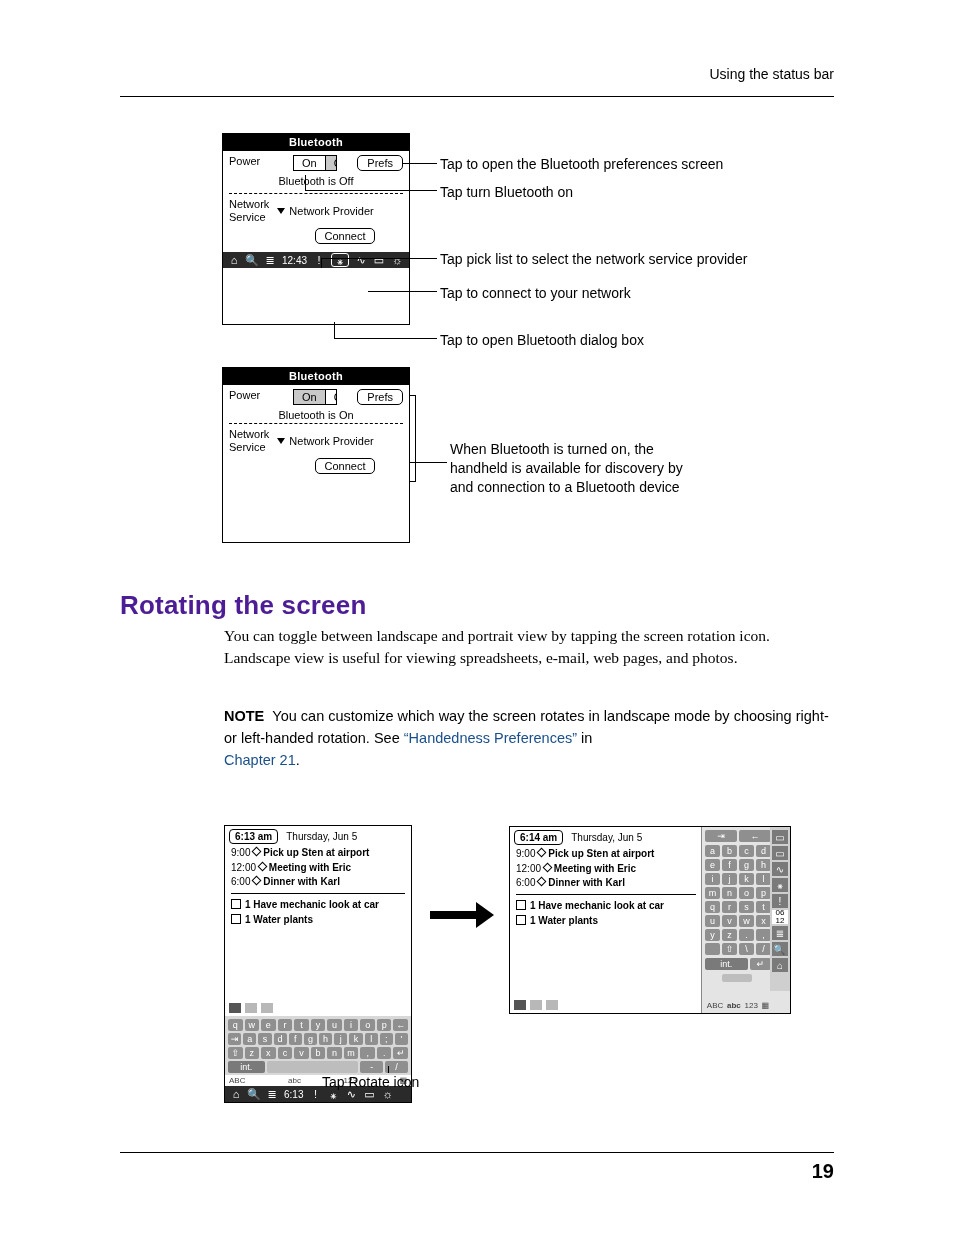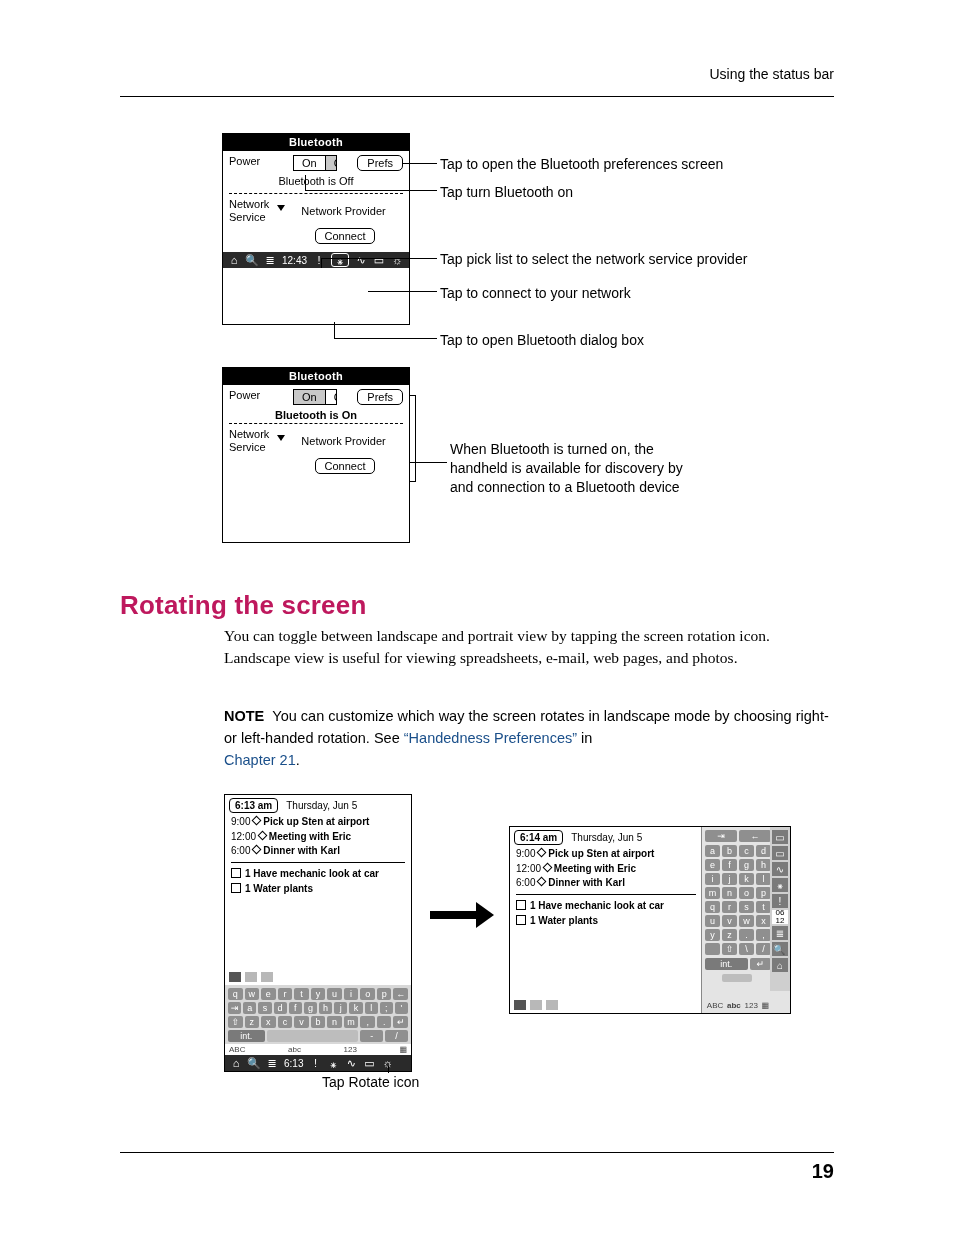--- a/index.html
+++ b/index.html
@@ -98,21 +98,21 @@
     height: 0;
   }
   .bt-net {
     display: flex;
     flex-direction: column;
     padding: 4px 6px 6px 6px;
     gap: 4px;
     position: relative;
   }
   .bt-net .toprow { display: flex; align-items: center; gap: 8px; }
-  .np { display: inline-flex; align-items: flex-start; gap: 16px; }
+  .np { display: inline-flex; align-items: center; gap: 4px; }
   .np .tri {
     width: 0; height: 0;
     border-left: 4px solid transparent;
     border-right: 4px solid transparent;
     border-top: 6px solid #000;
   }
   .btn-center { align-self: center; margin-left: 58px; }
 
   .statusbar {
     background: #2a2a2a;
@@ -162,21 +162,21 @@
     width: 1px;
   }
 
   
   .h2 {
     position: absolute;
     left: 120px;
     top: 590px;
     font-family: "Arial Narrow", Arial, sans-serif;
     font-size: 26px;
-    color: #be185d;
+    color: #4c1d95;
     font-weight: 600;
     letter-spacing: .2px;
   }
   .bodytext {
     position: absolute;
     left: 224px;
     right: 120px;
     font-family: Georgia, "Times New Roman", serif;
     font-size: 15.5px;
     line-height: 1.45;
@@ -368,21 +368,21 @@
 <div class="bt-box" style="top:367px; height:174px;">
   <div class="bt-title">Bluetooth</div>
   <div class="bt-row">
     <span class="bt-label">Power</span>
     <span class="seg">
       <span class="sel">On</span>
       <span>Off</span>
     </span>
     <span class="btn">Prefs</span>
   </div>
-  <div class="bt-status" style="font-weight:bold; padding-bottom:2px;">Bluetooth is On</div>
+  <div class="bt-status" style="font-weight:normal; padding-bottom:2px;">Bluetooth is On</div>
   <hr class="bt-hr">
   <div class="bt-net">
     <div class="toprow">
       <div style="line-height:1.2;">
         <div>Network</div>
         <div>Service</div>
       </div>
       <span class="np">
         <span class="tri"></span>
         <span>Network Provider</span>
@@ -402,21 +402,21 @@
 <div class="leaderv" style="left:415px; top:395px; height:86px;"></div>
 <div class="leader" style="left:409px; top:395px; width:7px;"></div>
 <div class="leader" style="left:409px; top:481px; width:7px;"></div>
 
 <div class="h2">Rotating the screen</div>
 <div class="bodytext" style="top:625px;">You can toggle between landscape and portrait view by tapping the screen rotation icon. Landscape view is useful for viewing spreadsheets, e-mail, web pages, and photos.</div>
 <div class="note" style="top:706px;">
   <b>NOTE</b>&nbsp;&nbsp;<span>You can customize which way the screen rotates in landscape mode by choosing right- or left-handed rotation. See </span><span class="link">“Handedness Preferences”</span><span> in </span><br><span class="link">Chapter 21</span><span>.</span>
 </div>
 
-<div class="pda" style="left:224px; top:794px; width:186px; height:276px;">
+<div class="pda" style="left:224px; top:825px; width:186px; height:276px;">
   <div class="daterow">
     <span class="timebtn">6:13 am</span>
     <span>Thursday, Jun 5</span>
   </div>
   <div class="appt"><span>9:00</span> <span class="diamond"></span><b>Pick up Sten at airport</b></div>
   <div class="appt"><span>12:00</span> <span class="diamond"></span><b>Meeting with Eric</b></div>
   <div class="appt"><span>6:00</span> <span class="diamond"></span><b>Dinner with Karl</b></div>
   <div class="thinrule"></div>
   <div class="todo"><span class="box"></span><b>1  Have mechanic look at car</b></div>
   <div class="todo"><span class="box"></span><b>1  Water plants</b></div>

